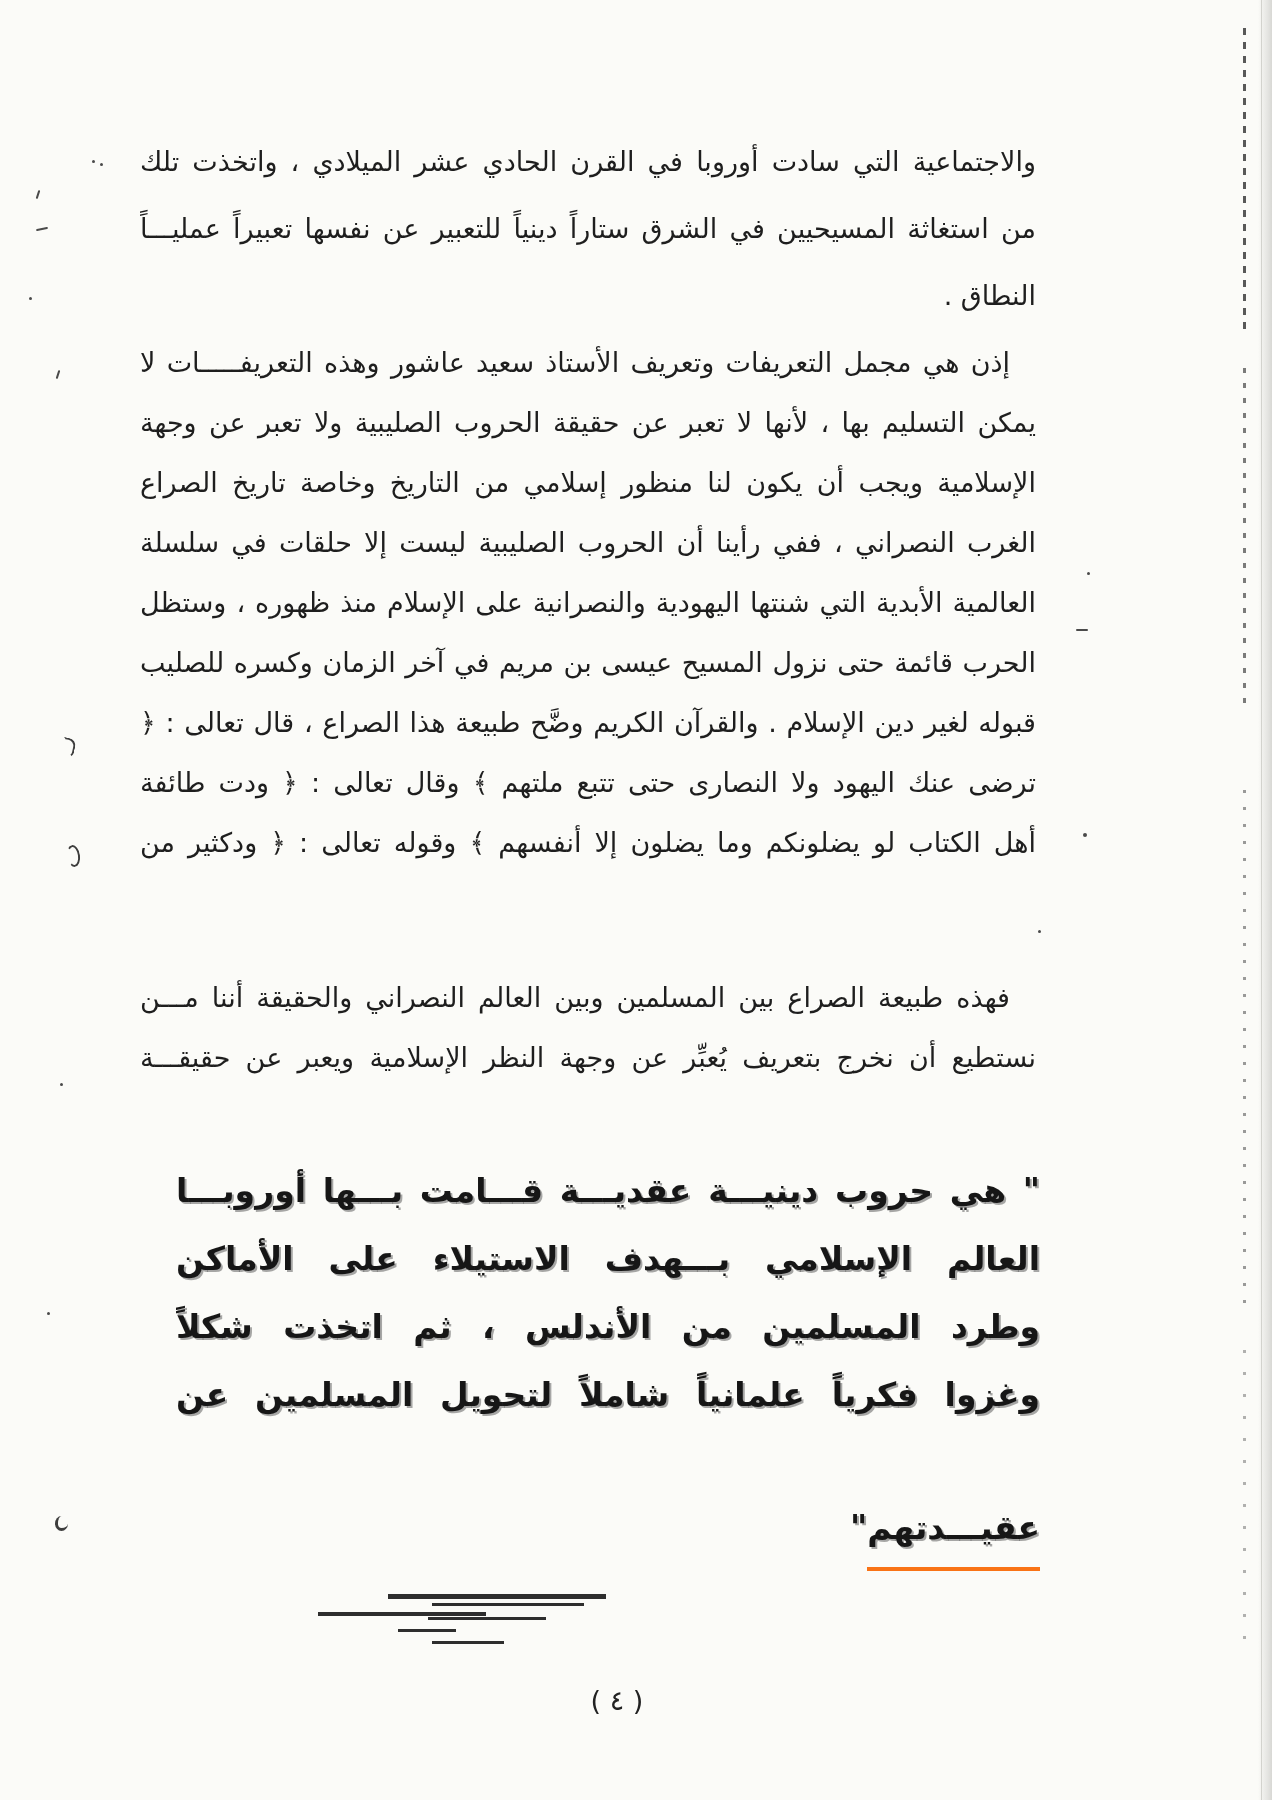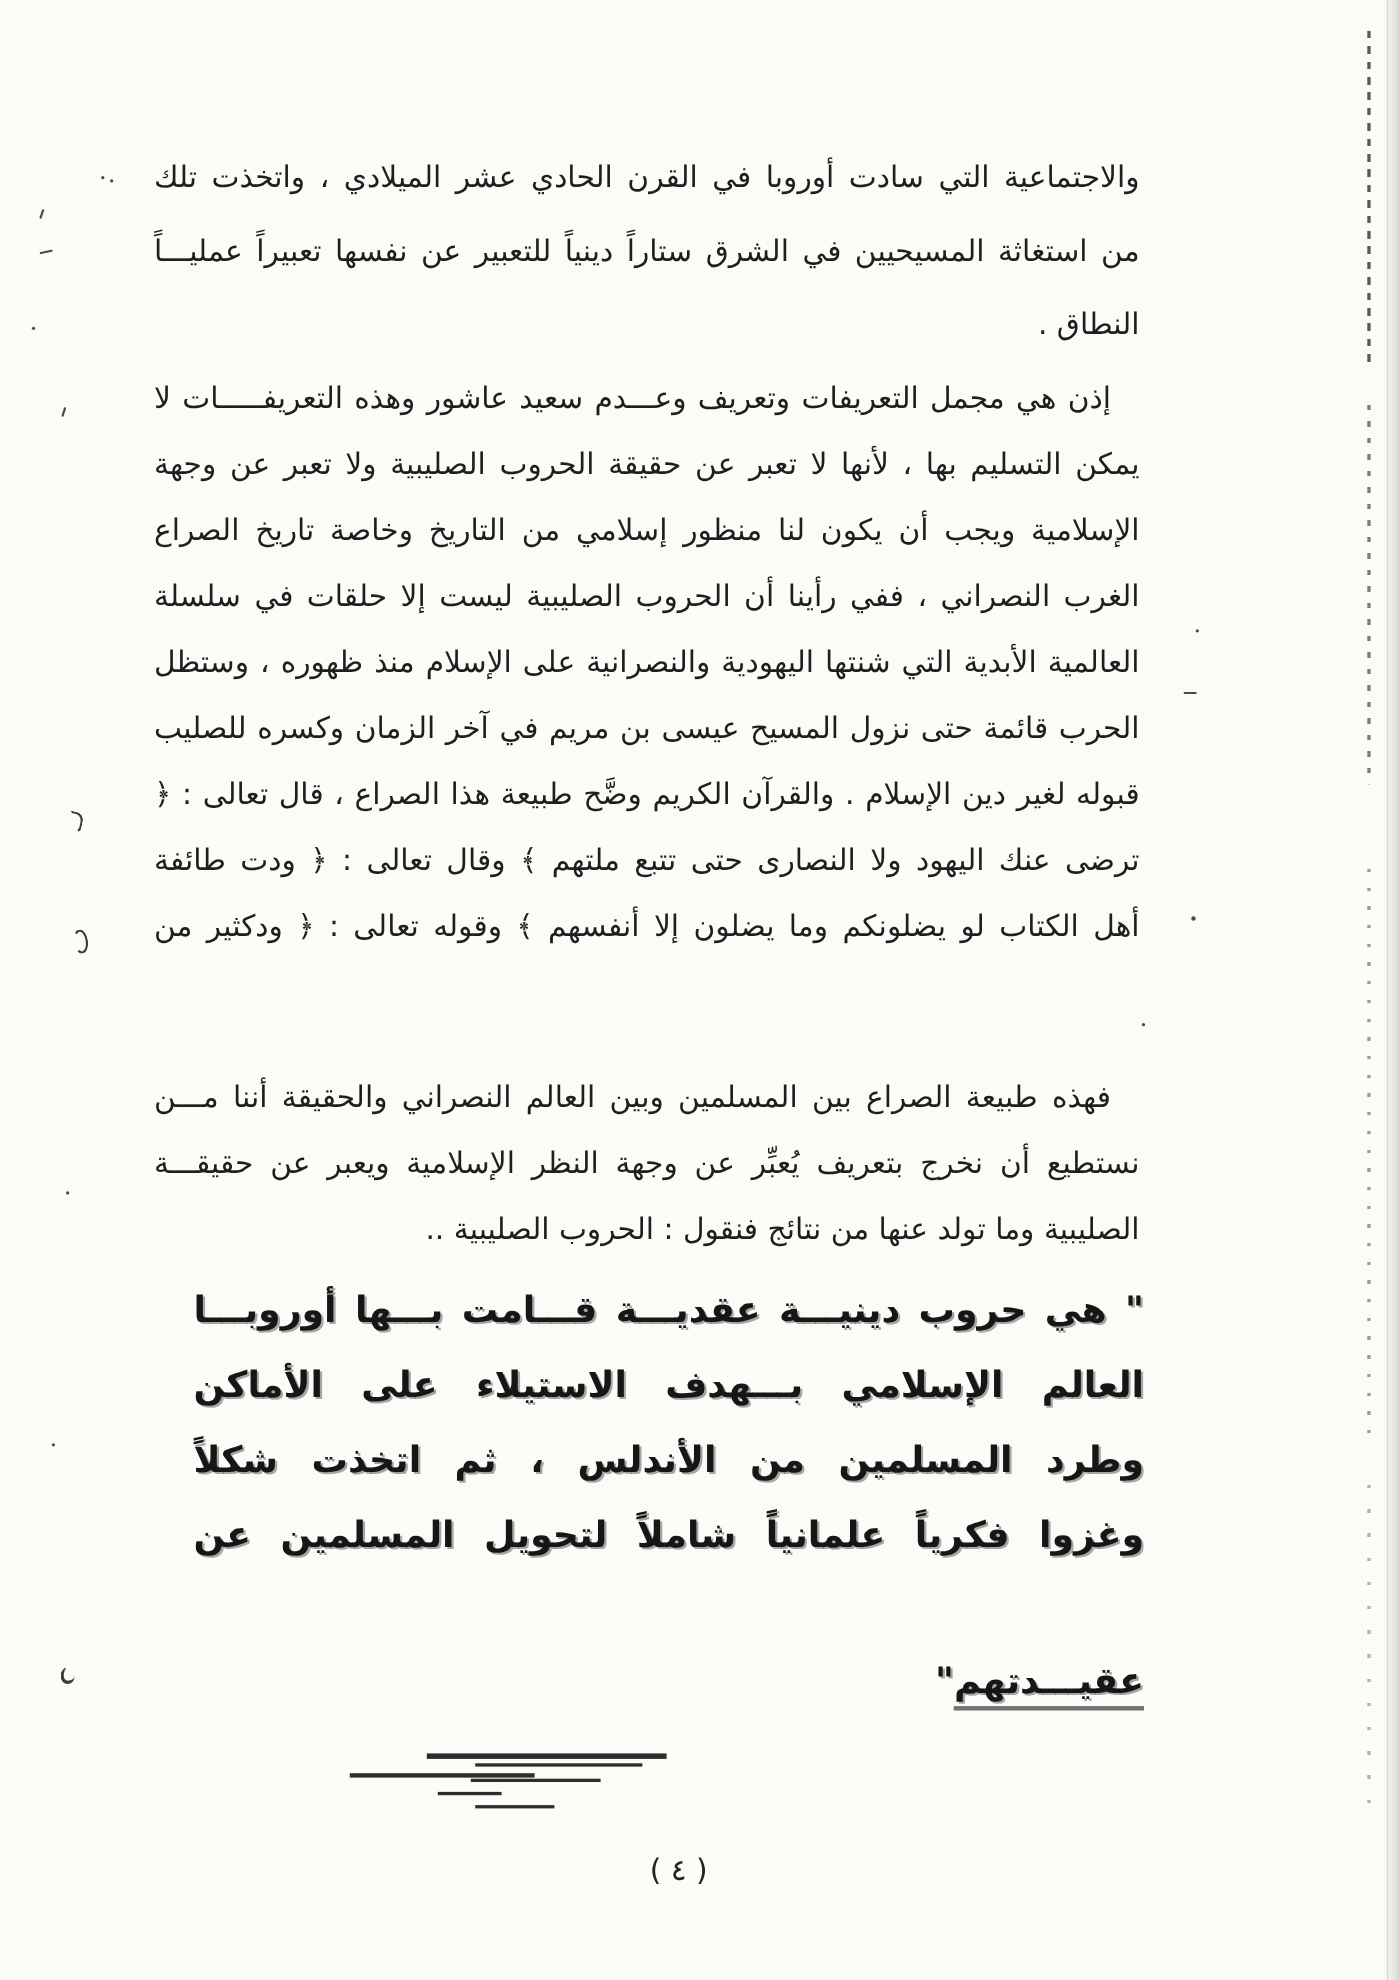--- a/index.html
+++ b/index.html
@@ -63,22 +63,22 @@
 
   .quote { top: 1157px; left: 176px; width: 864px;
            font-size: 33px; font-weight: bold; color: #161616;
            text-shadow: 2px 2px 0 rgba(30,30,30,0.38); }
   .quote .tline { height: 68px; line-height: 68px; }
   .quote-last { top: 1494px; left: 176px; width: 864px;
                 font-size: 33px; font-weight: bold; color: #161616;
                 text-shadow: 2px 2px 0 rgba(30,30,30,0.38);
                 height: 68px; line-height: 68px; text-align: right; }
   .underlined-word {
-    border-bottom: 4px solid #737373;
-    padding-bottom: 4px;
+    border-bottom: 4px solid #f97316;
+    padding-bottom: 20px;
   }
   .page-number {
     position: absolute; top: 1676px; left: 557px; width: 120px;
     height: 50px; line-height: 50px;
     direction: rtl; text-align: center;
     font-size: 27px; color: #222;
   }
 
   
   .speck { position: absolute; background: #4a4a4a; border-radius: 50%; }
@@ -100,35 +100,34 @@
 
 <div class="page">
 
   <div class="textblock p1">
     <div class="tline">والاجتماعية التي سادت أوروبا في القرن الحادي عشر الميلادي ، واتخذت تلك الحركة</div>
     <div class="tline">من استغاثة المسيحيين في الشرق ستاراً دينياً للتعبير عن نفسها تعبيراً عمليـــاً واســـع</div>
     <div class="tline endline">النطاق .</div>
   </div>
 
   <div class="textblock p2">
-    <div class="tline first">إذن هي مجمل التعريفات وتعريف وعـــدم سعيد عاشور وهذه التعريفـــــات لا</div>
+    <div class="tline first">إذن هي مجمل التعريفات وتعريف الأستاذ سعيد عاشور وهذه التعريفـــــات لا</div>
     <div class="tline">يمكن التسليم بها ، لأنها لا تعبر عن حقيقة الحروب الصليبية ولا تعبر عن وجهة النظـــر</div>
     <div class="tline">الإسلامية ويجب أن يكون لنا منظور إسلامي من التاريخ وخاصة تاريخ الصراع مــــع</div>
     <div class="tline">الغرب النصراني ، ففي رأينا أن الحروب الصليبية ليست إلا حلقات في سلسلة الحـــرب</div>
     <div class="tline">العالمية الأبدية التي شنتها اليهودية والنصرانية على الإسلام منذ ظهوره ، وستظل تلـــك</div>
     <div class="tline">الحرب قائمة حتى نزول المسيح عيسى بن مريم في آخر الزمان وكسره للصليب وعـــدم</div>
     <div class="tline">قبوله لغير دين الإسلام . والقرآن الكريم وضَّح طبيعة هذا الصراع ، قال تعالى : ﴿ ولـــن</div>
     <div class="tline">ترضى عنك اليهود ولا النصارى حتى تتبع ملتهم ﴾ وقال تعالى : ﴿ ودت طائفة مـــــن</div>
     <div class="tline">أهل الكتاب لو يضلونكم وما يضلون إلا أنفسهم ﴾ وقوله تعالى : ﴿ ودكثير من أهـــــل</div>
   </div>
 
   <div class="textblock p3">
     <div class="tline first">فهذه طبيعة الصراع بين المسلمين وبين العالم النصراني والحقيقة أننا مـــن هـــذا</div>
     <div class="tline">نستطيع أن نخرج بتعريف يُعبِّر عن وجهة النظر الإسلامية ويعبر عن حقيقـــة الحـــروب</div>
-    <div class="tline endline">الصليبية وما تولد عنها من نتائج فنقول : الحروب الصليبية ..</div>
   </div>
 
   <div class="textblock quote">
     <div class="tline">" هي حروب دينيـــة عقديـــة قـــامت بـــها أوروبـــا النصرانيـــة ضـــد</div>
     <div class="tline">العالم الإسلامي بـــهدف الاستيلاء على الأماكن المقدسة في بـــلاد الشام</div>
     <div class="tline">وطرد المسلمين من الأندلس ، ثم اتخذت شكلاً تنصيريـــاً واسعـــاً ،</div>
     <div class="tline">وغزوا فكرياً علمانياً شاملاً لتحويل المسلمين عن دينـــهم وتدمير</div>
   </div>
   <div class="textblock quote-last">
     <span class="underlined-word">عقيـــدتهم</span><span>"</span>

